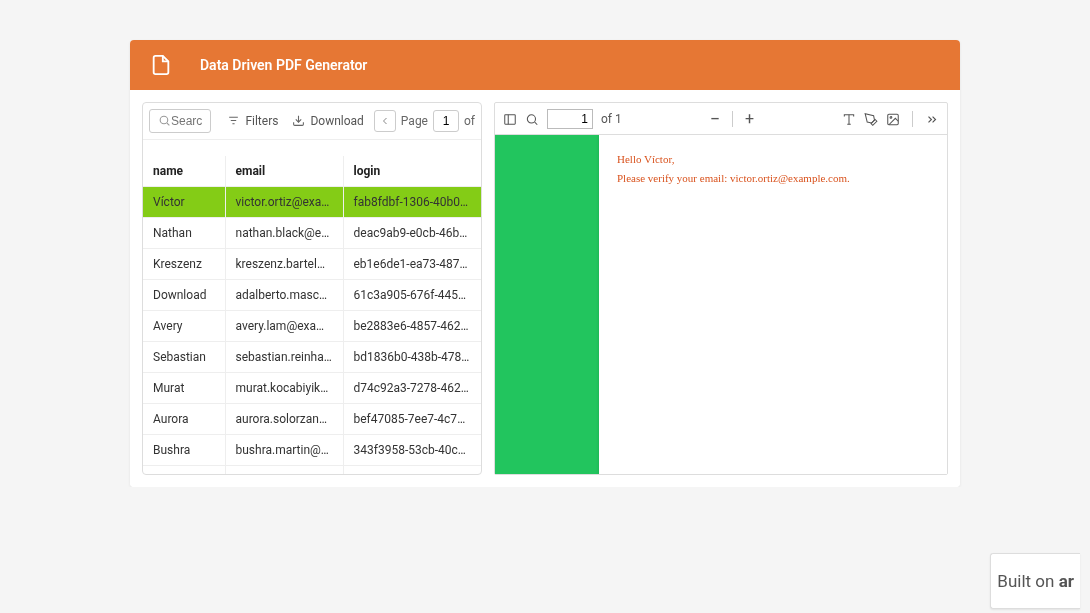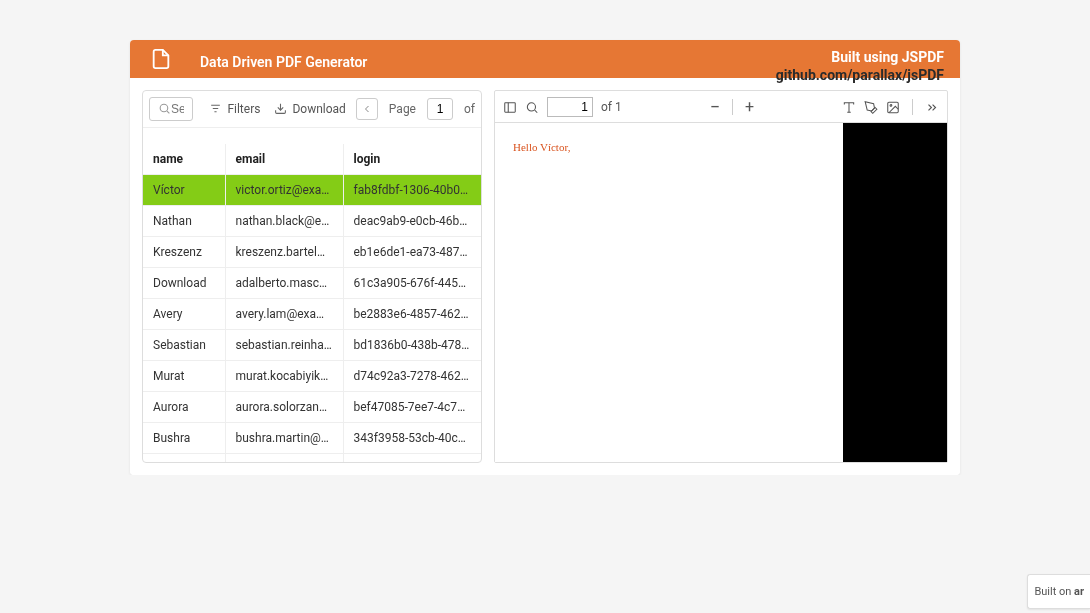--- a/index.html
+++ b/index.html
@@ -1,70 +1,66 @@
 <!DOCTYPE html>
 <html><head>
 <meta charset="utf-8">
 <style>
   * { box-sizing: border-box; margin: 0; padding: 0; }
   body { font-family: -apple-system, BlinkMacSystemFont, "Segoe UI", Roboto, Arial, sans-serif; background: #f5f5f5; font-size: 13px; color: #333; }
   .container { width: 830px; margin: 40px auto 0; background: #fff; border-radius: 4px; box-shadow: 0 1px 3px rgba(0,0,0,0.08); overflow: hidden; }
-  .header { background: #e67734; color: #fff; display: flex; align-items: flex-end; padding: 8px 20px; position: relative; }
+  .header { background: #e67734; color: #fff; display: flex; align-items: center; padding: 14px 20px; position: relative; }
   .header-icon { width: 22px; height: 22px; margin-right: 28px; }
   .header-title { font-size: 14px; font-weight: 600; }
   .header-right { position: absolute; right: 16px; top: 8px; text-align: right; line-height: 1.3; }
   .header-right-top { color: #fff; font-weight: 700; font-size: 14px; }
   .header-right-bottom { color: #2b2b2b; font-weight: 700; font-size: 14px; }
   .panels { display: flex; padding: 12px; gap: 12px; background: #fff; }
   .left-panel { width: 340px; border: 1px solid #ddd; border-radius: 4px; overflow: hidden; display: flex; flex-direction: column; }
   .right-panel { flex: 1; border: 1px solid #ddd; border-radius: 2px; display: flex; flex-direction: column; min-height: 352px; }
   .toolbar { display: flex; align-items: center; padding: 6px; gap: 6px; border-bottom: 1px solid #eee; font-size: 12px; color: #666; }
   .search-box { display: flex; align-items: center; border: 1px solid #ccc; border-radius: 3px; padding: 3px 8px; width: 155px; height: 24px; }
   .search-box input { border: none; outline: none; width: 100%; font-size: 12px; color: #888; background: transparent; }
   .toolbar-spacer { flex: 1; }
   .toolbar-btn { display: flex; align-items: center; gap: 4px; padding: 3px 4px; cursor: pointer; color: #555; }
-  .page-nav { display: flex; align-items: center; gap: 11px; }
+  .page-nav { display: flex; align-items: center; gap: 5px; }
   .page-back { border: 1px solid #ccc; border-radius: 3px; width: 22px; height: 22px; display: flex; align-items: center; justify-content: center; color: #888; cursor: pointer; }
   .page-input { width: 26px; height: 22px; border: 1px solid #ccc; border-radius: 3px; text-align: center; font-size: 12px; }
   .table { width: 100%; border-collapse: collapse; table-layout: fixed; }
   .table th, .table td { text-align: left; padding: 8px 10px; font-size: 12px; border-bottom: 1px solid #eee; border-right: 1px solid #eee; overflow: hidden; text-overflow: ellipsis; white-space: nowrap; }
   .table th { font-weight: 700; color: #222; }
   .table th:nth-child(1), .table td:nth-child(1) { width: 82px; }
   .table th:nth-child(2), .table td:nth-child(2) { width: 118px; }
   .table th:nth-child(3), .table td:nth-child(3) { width: 138px; }
   .table th:nth-child(4), .table td:nth-child(4) { width: 62px; }
   .row-selected td { background: #84cc16; }
   .table-wrap { overflow: hidden; max-height: 318px; position: relative; margin-top: 16px; }
   .pdf-toolbar { display: flex; align-items: center; padding: 4px 8px; border-bottom: 1px solid #ddd; height: 32px; font-size: 12px; color: #555; gap: 8px; }
   .pdf-toolbar .pg-input { width: 46px; height: 20px; border: 1px solid #bbb; text-align: right; padding: 0 4px; font-size: 12px; }
   .pdf-toolbar .sep { width: 1px; height: 16px; background: #ccc; margin: 0 4px; }
   .pdf-toolbar-spacer { flex: 1; }
-  .pdf-body { flex: 1; background: #000000; display: flex; justify-content: flex-start; padding: 0; overflow: hidden; }
+  .pdf-body { flex: 1; background: #22c55e; display: flex; justify-content: flex-end; padding: 0; overflow: hidden; }
   .pdf-page { background: #fff; width: 348px; height: 100%; padding: 16px 18px; font-family: Georgia, serif; font-size: 11px; color: #d9531e; line-height: 1.6; box-shadow: 0 0 3px rgba(0,0,0,0.15); }
   .pdf-page p { margin: 0 0 1px; }
   .icon { display: inline-flex; width: 14px; height: 14px; }
-  .footer-badge { position: fixed; bottom: 4px; right: 0; background: #fff; border: 1px solid #ddd; border-right: none; border-radius: 3px 0 0 3px; padding: 10px 6px; font-size: 11px; color: #555; box-shadow: 0 1px 2px rgba(0,0,0,0.08);}
+  .footer-badge { position: fixed; bottom: 4px; right: 10px; background: #fff; border: 1px solid #ddd; border-right: none; border-radius: 3px 0 0 3px; padding: 17px 6px; font-size: 17px; color: #555; box-shadow: 0 1px 2px rgba(0,0,0,0.08);}
 </style>
 </head>
 <body>
 
 <div class="container">
 
   <div class="header">
     <span class="header-icon">
       <svg viewBox="0 0 24 24" width="22" height="22" fill="none" stroke="#fff" stroke-width="2">
           <path d="M14 2H6a2 2 0 0 0-2 2v16a2 2 0 0 0 2 2h12a2 2 0 0 0 2-2V8z"></path>
           <polyline points="14 2 14 8 20 8"></polyline>
         </svg>
     </span>
     <span class="header-title">Data Driven PDF Generator</span>
-    <div class="header-right">
-      <div class="header-right-top">Built using JSPDF</div>
-      <div class="header-right-bottom">github.com/parallax/jsPDF</div>
-    </div>
   </div>
 
   <div class="panels">
 
     <div class="left-panel">
       <div class="toolbar">
         <div class="search-box">
           <span class="icon">
             <svg viewBox="0 0 24 24" width="13" height="13" fill="none" stroke="#999" stroke-width="2">
                 <circle cx="11" cy="11" r="7"></circle>
@@ -227,20 +223,21 @@
         <span class="icon">
           <svg viewBox="0 0 24 24" width="15" height="15" fill="none" stroke="#555" stroke-width="2">
               <polyline points="13 17 18 12 13 7"></polyline>
               <polyline points="6 17 11 12 6 7"></polyline>
             </svg>
         </span>
       </div>
       <div class="pdf-body">
         <div class="pdf-page">
           <p>Hello Víctor,</p>
+          <p>Please verify your email: victor.ortiz@example.com.</p>
         </div>
       </div>
     </div>
 
   </div>
 </div>
 
 <div class="footer-badge">
   <span>Built on </span><b>ar</b>
 </div>

